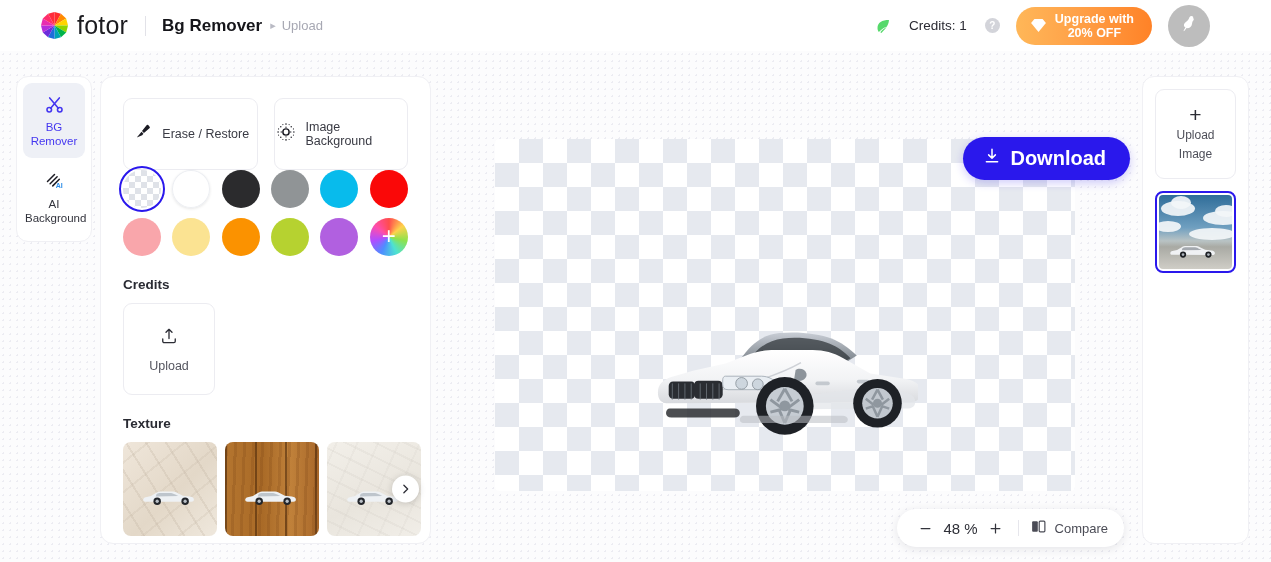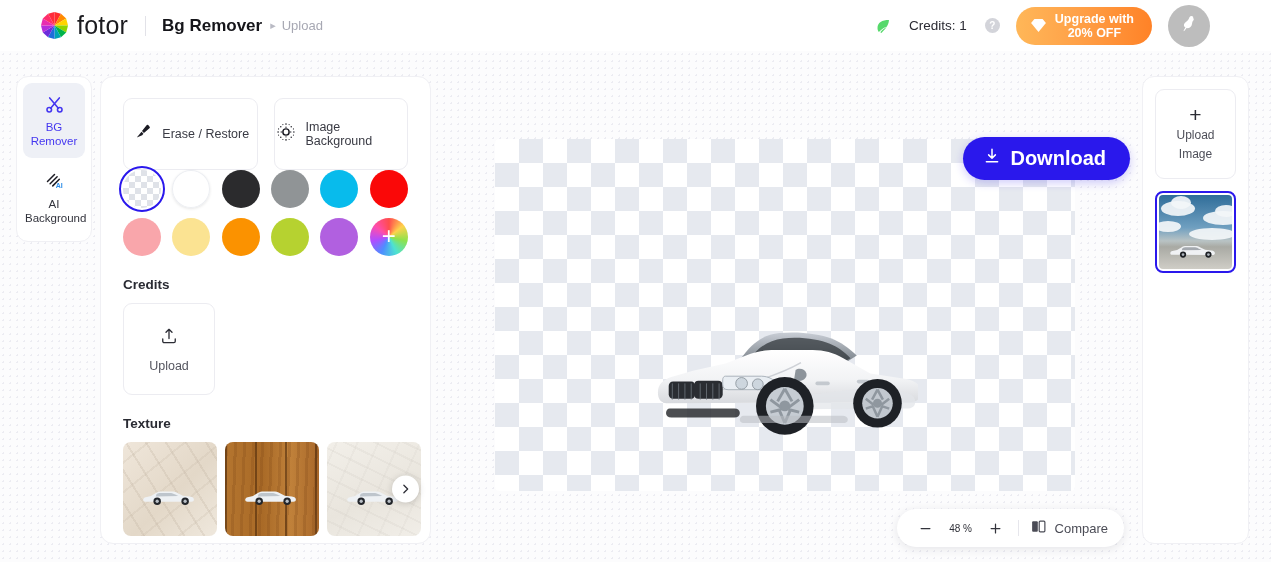--- a/index.html
+++ b/index.html
@@ -170,21 +170,21 @@
   .zoom-bar {
     position: absolute; right: 6px; bottom: 0;
     display: flex; align-items: center; gap: 0;
     height: 38px; padding: 0 16px; border-radius: 19px; background: #fff;
     box-shadow: 0 2px 10px rgba(30,30,50,.1); z-index: 6;
   }
   .zb-btn {
     width: 26px; height: 26px; border: none; background: none; cursor: pointer;
     display: flex; align-items: center; justify-content: center; flex: none;
   }
-  .zoom-val { font-size: 10px; color: #2f3038; min-width: 44px; text-align: center; }
+  .zoom-val { font-size: 15px; color: #2f3038; min-width: 44px; text-align: center; }
   .zb-sep { width: 1px; height: 16px; background: #e6e6ec; margin: 0 11px 0 9px; }
   .compare { display: flex; align-items: center; gap: 8px; cursor: pointer; }
   .compare-label { font-size: 13px; color: #4b4c56; }
 
   
   .right-panel {
     position: absolute; left: 1142px; top: 25px; width: 107px; height: 468px;
     background: #fff; border-radius: 12px; border: 1px solid #f0f0f4;
     padding: 12px; display: flex; flex-direction: column; gap: 12px;
   }

